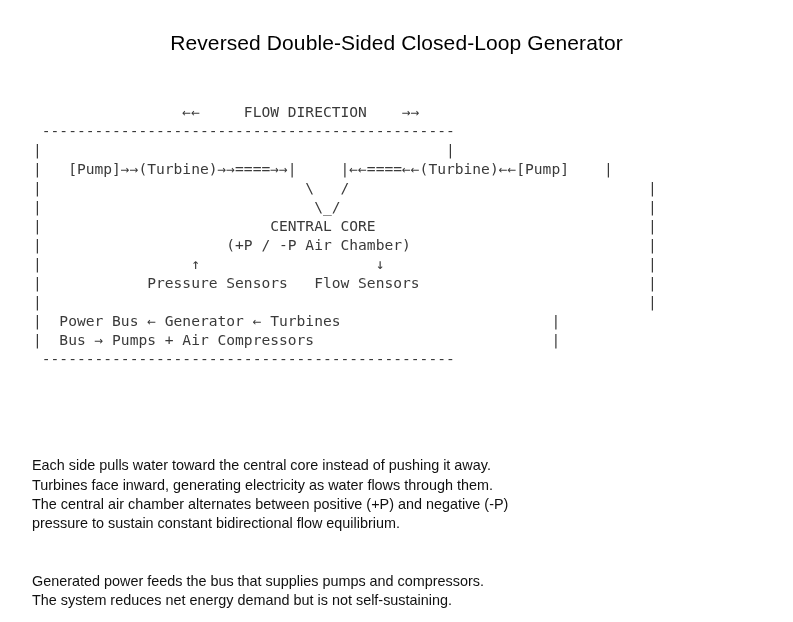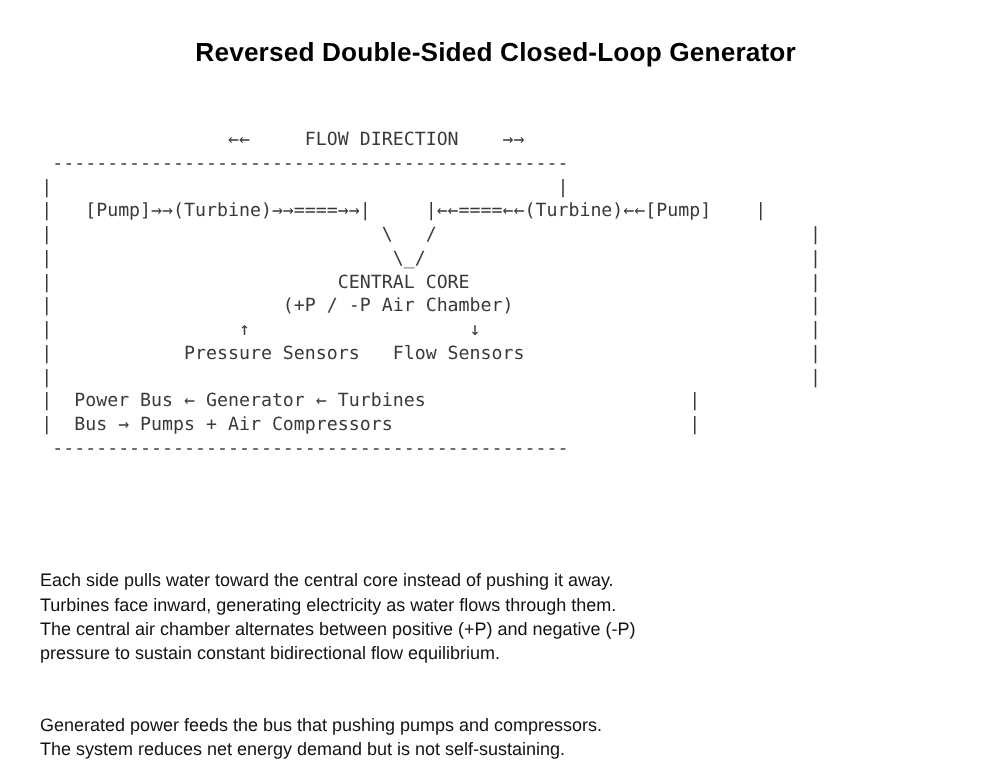--- a/index.html
+++ b/index.html
@@ -25,21 +25,21 @@
 
   
   .title {
     position: absolute;
     top: 31px;
     left: 0;
     width: 793px;
     text-align: center;
     font-family: "Liberation Sans", sans-serif;
     font-size: 21px;
-    font-weight: bold;
+    font-weight: normal;
     letter-spacing: 0.1px;
     color: #000000;
     white-space: pre;
   }
 
   
   .ascii-diagram {
     position: absolute;
     top: 102px;
     left: 33px;
@@ -93,17 +93,17 @@
 |                                                                     |
 |  Power Bus ← Generator ← Turbines                        |
 |  Bus → Pumps + Air Compressors                           |
  -----------------------------------------------</pre>
 
   <div class="notes">
     <p class="notes-para">Each side pulls water toward the central core instead of pushing it away.
 Turbines face inward, generating electricity as water flows through them.
 The central air chamber alternates between positive (+P) and negative (-P)
 pressure to sustain constant bidirectional flow equilibrium.</p>
-    <p class="notes-para">Generated power feeds the bus that pushing pumps and compressors.
+    <p class="notes-para">Generated power feeds the bus that supplies pumps and compressors.
 The system reduces net energy demand but is not self-sustaining.</p>
   </div>
 
 </div>
 
 </body></html>

